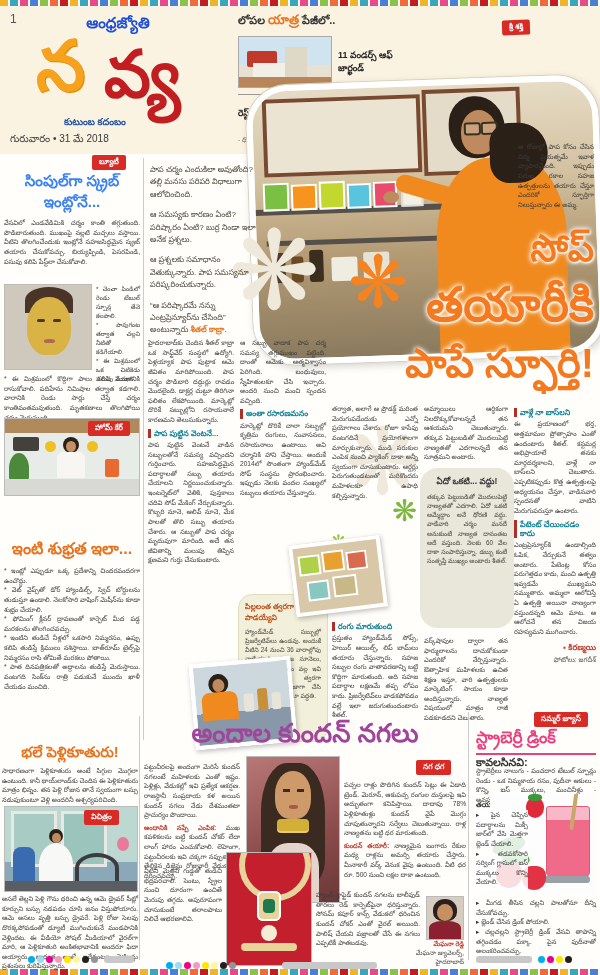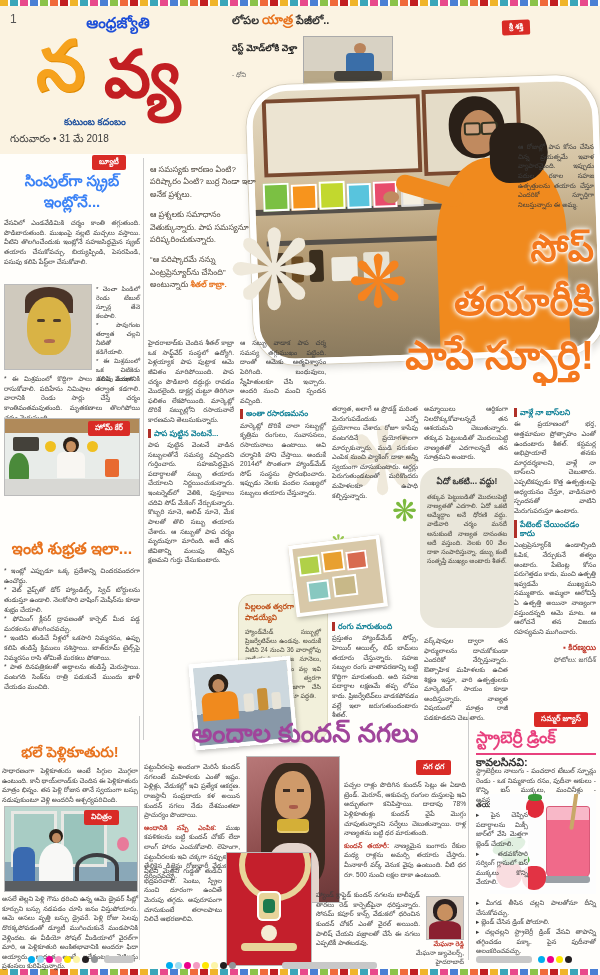--- a/index.html
+++ b/index.html
@@ -36,25 +36,34 @@
 
   <div class="abs" style="left:10px;top:12px;font-size:12px;color:#555;">1</div>
   <div class="abs" style="left:38px;top:14px;width:160px;text-align:center;font-size:15px;font-weight:bold;color:#1d4ed8;">ఆంధ్రజ్యోతి</div>
   <div class="abs" style="left:30px;top:26px;width:170px;height:92px;">
     <span class="abs" style="left:6px;top:0;font-size:70px;font-weight:bold;color:#f6a21d;text-shadow:1px 1px 0 #e08a00;">న</span>
     <span class="abs" style="left:74px;top:10px;font-size:66px;font-weight:bold;color:#c21e22;">వ్య</span>
   </div>
   <div class="abs" style="left:30px;top:116px;width:130px;text-align:center;font-size:9.5px;font-weight:bold;color:#1d4f9e;">కుటుంబ కదంబం</div>
   <div class="abs" style="left:10px;top:133px;font-size:10px;color:#3a3a3a;">గురువారం • 31 మే 2018</div>
 
-  <div class="abs" style="left:232px;top:12px;width:176px;">
+  <div class="abs" style="left:238px;top:12px;width:176px;">
     <div style="font-size:11px;font-weight:bold;color:#333;">
       <span>లోపల</span>
       <span style="color:#e8731e;font-size:13px;">యాత్ర</span>
       <span>పేజీలో..</span>
+    </div>
+    <div style="display:flex;gap:6px;margin-top:6px;padding-bottom:6px;border-bottom:1px solid #999;align-items:center;">
+      <div class="ph" style="position:relative;width:92px;height:50px;border:1px solid #aaa;flex:none;background:linear-gradient(180deg,#cfe4ef 0 55%,#e8e0d0 55% 100%);">
+        <div style="left:8px;top:14px;width:30px;height:16px;background:#c0392b;border-radius:2px;"></div>
+        <div style="left:14px;top:26px;width:44px;height:16px;background:#f2efe6;"></div>
+        <div style="left:46px;top:10px;width:22px;height:30px;background:#dfd8c6;"></div>
+        <div style="left:0;bottom:0;width:92px;height:10px;background:#b8865a;"></div>
+      </div>
+      <div style="font-size:9px;font-weight:bold;color:#222;line-height:1.4;">11 వండర్స్ ఆఫ్ జార్ఖండ్</div>
     </div>
     <div style="display:flex;gap:6px;margin-top:6px;align-items:center;">
       <div style="font-size:9px;font-weight:bold;color:#222;line-height:1.5;">
         <span>రెస్ట్ మోడ్‌లోకి వెళ్తా</span>
         <div style="font-size:6.5px;font-weight:normal;color:#666;margin-top:14px;">- ధోని</div>
       </div>
       <div class="ph" style="position:relative;width:88px;height:48px;border:1px solid #aaa;flex:none;background:linear-gradient(180deg,#d8d2c4 0 70%,#b8a888 70% 100%);">
         <div style="left:50px;top:6px;width:12px;height:11px;border-radius:50%;background:#b9845c;"></div>
         <div style="left:42px;top:16px;width:28px;height:22px;border-radius:4px;background:#3a6ea8;"></div>
         <div style="left:30px;top:34px;width:48px;height:10px;border-radius:4px;background:#44413a;"></div>
@@ -91,25 +100,26 @@
 
   <i class="abs flower" style="left:228px;top:216px;font-size:110px;color:#efe9db;">❋</i>
   <i class="abs flower" style="left:344px;top:416px;font-size:92px;color:#efe9db;">❋</i>
   <i class="abs flower" style="left:348px;top:246px;font-size:72px;color:#f5831f;">❋</i>
   <i class="abs flower" style="left:392px;top:496px;font-size:30px;color:#7cb93e;">❋</i>
   <i class="abs flower" style="left:330px;top:532px;font-size:20px;color:#9ccb52;">❋</i>
   <i class="abs flower" style="left:290px;top:584px;font-size:26px;color:#f5831f;">❋</i>
 
   <div class="abs mainheadline" style="left:300px;top:230px;width:294px;">
     <div style="font-size:37px;">సోప్</div>
-    <div style="font-size:40px;margin-top:14px;">తయారీకి</div>
+    <div style="font-size:48px;margin-top:14px;">తయారీకి</div>
     <div style="font-size:40px;margin-top:14px;">పాపే స్ఫూర్తి!</div>
   </div>
 
   <div class="abs" style="left:150px;top:164px;width:112px;font-size:8px;line-height:1.55;color:#4a4238;">
+    <p style="margin:0 0 8px;">పాప చర్మం ఎందుకిలా అవుతోంది? తల్లి మనసు పరిపరి విధాలుగా ఆలోచించింది.</p>
     <p style="margin:0 0 8px;">ఆ సమస్యకు కారణం ఏంటి? పరిష్కారం ఏంటి? బుర్ర నిండా ఇలా అనేక ప్రశ్నలు.</p>
     <p style="margin:0 0 8px;">ఆ ప్రశ్నలకు సమాధానం వెతుక్కున్నారు. పాప సమస్యనూ పరిష్కరించుకున్నారు.</p>
     <p style="margin:0;">
       <span>“ఆ పరిష్కారమే నన్ను ఎంట్రప్రెన్యూర్‌ను చేసింది” అంటున్నారు</span>
       <b style="color:#e8731e;">శీతల్ కాబ్రా.</b>
     </p>
   </div>
 
   <div class="abs bt" style="left:518px;top:142px;width:76px;height:84px;">ఆ రోజుల్లో పాప కోసం చేసిన చిన్న ప్రయత్నమే ఇవాళ వ్యాపారమైంది. ఇప్పుడు పదుల రకాల సహజ ఉత్పత్తులను తయారు చేస్తూ ఎందరికో స్ఫూర్తిగా నిలుస్తున్నారు ఈ అమ్మ.</div>
 

